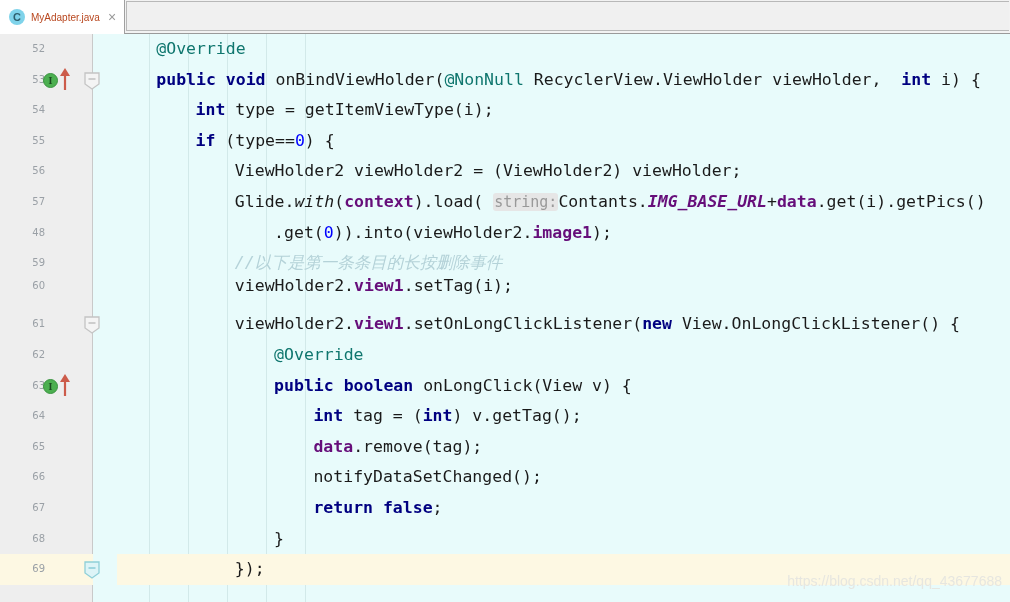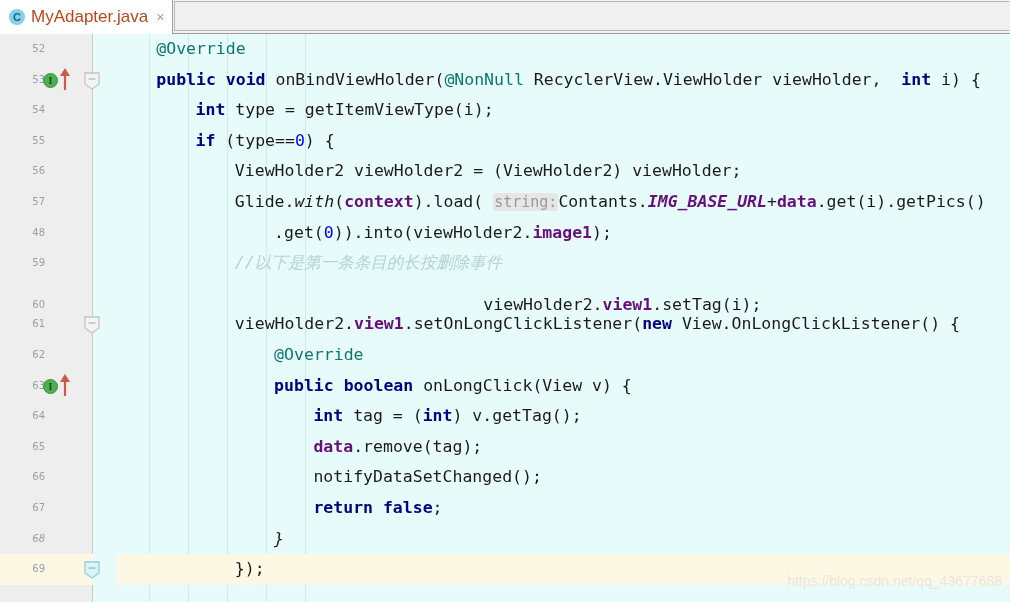--- a/index.html
+++ b/index.html
@@ -41,21 +41,21 @@
     background: #7fd3ea;
     color: #2e5f6e;
     font-size: 11px;
     font-weight: bold;
     line-height: 16px;
     text-align: center;
     font-family: "Liberation Sans", sans-serif;
     flex: 0 0 auto;
   }
   .tab-title {
-    font-size: 17px;
+    font-size: 10px;
     color: #b8471f;
     font-family: "Liberation Sans", sans-serif;
     white-space: nowrap;
   }
   .tab-close {
     font-size: 14px;
     color: #9a9a9a;
     line-height: 1;
     padding-left: 2px;
   }
@@ -225,35 +225,35 @@
             </svg></span></div><span class="fold-marker"><svg width="20" height="20" viewBox="0 0 20 20">
             <path d="M3 2 H17 V13 L10 18 L3 13 Z" fill="#f4f4f4" stroke="#c4c4c4" stroke-width="1.3"></path>
             <line x1="6.5" y1="8" x2="13.5" y2="8" stroke="#c4c4c4" stroke-width="1.6"></line>
           </svg></span><div class="code" style="padding-left: 39.28px;"><span class="kw">public</span> <span class="kw">void</span> onBindViewHolder(<span class="anno">@NonNull</span> RecyclerView.ViewHolder viewHolder,  <span class="kw">int</span> i) {</div></div>
       <div class="line" style="top: 61.2px; position: absolute; left: 0px; right: 0px;"><div class="gutter-row"><span class="lnum">54</span></div><div class="code" style="padding-left: 78.56px;"><span class="kw">int</span> type = getItemViewType(i);</div></div>
       <div class="line" style="top: 91.8px; position: absolute; left: 0px; right: 0px;"><div class="gutter-row"><span class="lnum">55</span></div><div class="code" style="padding-left: 78.56px;"><span class="kw">if</span> (type==<span class="num">0</span>) {</div></div>
       <div class="line" style="top: 122.4px; position: absolute; left: 0px; right: 0px;"><div class="gutter-row"><span class="lnum">56</span></div><div class="code" style="padding-left: 117.84px;">ViewHolder2 viewHolder2 = (ViewHolder2) viewHolder;</div></div>
       <div class="line" style="top: 153px; position: absolute; left: 0px; right: 0px;"><div class="gutter-row"><span class="lnum">57</span></div><div class="code" style="padding-left: 117.84px;">Glide.<span class="smth">with</span>(<span class="fld">context</span>).load( <span class="hint">string:</span>Contants.<span class="sfld">IMG_BASE_URL</span>+<span class="fld">data</span>.get(i).getPics()</div></div>
       <div class="line" style="top: 183.6px; position: absolute; left: 0px; right: 0px;"><div class="gutter-row"><span class="lnum">48</span></div><div class="code" style="padding-left: 157.12px;">.get(<span class="num">0</span>)).into(viewHolder2.<span class="fld">image1</span>);</div></div>
       <div class="line" style="top: 214.2px; position: absolute; left: 0px; right: 0px;"><div class="gutter-row"><span class="lnum">59</span></div><div class="code" style="padding-left: 117.84px;"><span class="cmt">//以下是第一条条目的长按删除事件</span></div></div>
-      <div class="line" style="top: 256px; position: absolute; left: 0px; right: 0px; text-align: center;"><div class="gutter-row"><span class="lnum">60</span></div><div class="code" style="padding-left: 117.84px;">viewHolder2.<span class="fld">view1</span>.setTag(i);</div></div>
+      <div class="line" style="top: 237px; position: absolute; left: 0px; right: 0px;"><div class="gutter-row"><span class="lnum">60</span></div><div class="code" style="padding-left: 117.84px;">viewHolder2.<span class="fld">view1</span>.setTag(i);</div></div>
       <div class="line" style="top: 275.4px; position: absolute; left: 0px; right: 0px;"><div class="gutter-row"><span class="lnum">61</span></div><span class="fold-marker"><svg width="20" height="20" viewBox="0 0 20 20">
             <path d="M3 2 H17 V13 L10 18 L3 13 Z" fill="#f4f4f4" stroke="#c4c4c4" stroke-width="1.3"></path>
             <line x1="6.5" y1="8" x2="13.5" y2="8" stroke="#c4c4c4" stroke-width="1.6"></line>
           </svg></span><div class="code" style="padding-left: 117.84px;">viewHolder2.<span class="fld">view1</span>.setOnLongClickListener(<span class="kw">new</span> View.OnLongClickListener() {</div></div>
       <div class="line" style="top: 306px; position: absolute; left: 0px; right: 9px;"><div class="gutter-row"><span class="lnum">62</span></div><div class="code" style="padding-left: 157.12px;"><span class="anno">@Override</span></div></div>
       <div class="line" style="top: 336.6px; position: absolute; left: 0px; right: 0px;"><div class="gutter-row"><span class="lnum">63</span><span class="impl-icon">I</span><span class="up-arrow"><svg width="12" height="23" viewBox="0 0 12 23">
               <line x1="6" y1="22" x2="6" y2="5" stroke="#cc5b4a" stroke-width="2.2"></line>
               <polygon points="6,0 11,8 1,8" fill="#cc5b4a"></polygon>
             </svg></span></div><div class="code" style="padding-left: 157.12px;"><span class="kw">public</span> <span class="kw">boolean</span> onLongClick(View v) {</div></div>
       <div class="line" style="top: 367.2px; position: absolute; left: 0px; right: 0px;"><div class="gutter-row"><span class="lnum">64</span></div><div class="code" style="padding-left: 196.4px;"><span class="kw">int</span> tag = (<span class="kw">int</span>) v.getTag();</div></div>
       <div class="line" style="top: 397.8px; position: absolute; left: 0px; right: 0px;"><div class="gutter-row"><span class="lnum">65</span></div><div class="code" style="padding-left: 196.4px;"><span class="fld">data</span>.remove(tag);</div></div>
       <div class="line" style="top: 428.4px; position: absolute; left: 0px; right: 0px;"><div class="gutter-row"><span class="lnum">66</span></div><div class="code" style="padding-left: 196.4px;">notifyDataSetChanged();</div></div>
       <div class="line" style="top: 459px; position: absolute; left: 0px; right: 0px;"><div class="gutter-row"><span class="lnum">67</span></div><div class="code" style="padding-left: 196.4px;"><span class="kw">return</span> <span class="kw">false</span>;</div></div>
-      <div class="line" style="top: 489.6px; position: absolute; left: 0px; right: 0px; font-style: italic;"><div class="gutter-row"><span class="lnum">68</span></div><div class="code" style="padding-left: 157.12px;">}</div></div>
+      <div class="line" style="top: 489.6px; position: absolute; left: 0px; right: 0px;"><div class="gutter-row"><span class="lnum">68</span></div><div class="code" style="padding-left: 157.12px;">}</div></div>
       <div class="line caret-line" style="top: 520.2px; position: absolute; left: 0px; right: 0px;"><div class="gutter-row"><span class="lnum">69</span></div><span class="fold-marker"><svg width="20" height="20" viewBox="0 0 20 20">
             <path d="M3 2 H17 V13 L10 18 L3 13 Z" fill="#ddf4f7" stroke="#8fcfd8" stroke-width="1.3"></path>
             <line x1="6.5" y1="8" x2="13.5" y2="8" stroke="#8fcfd8" stroke-width="1.6"></line>
           </svg></span><div class="code" style="padding-left: 117.84px;">});</div></div>
     </div>
 
   <div class="watermark">https://blog.csdn.net/qq_43677688</div>
 </div>
 
 </body></html>

